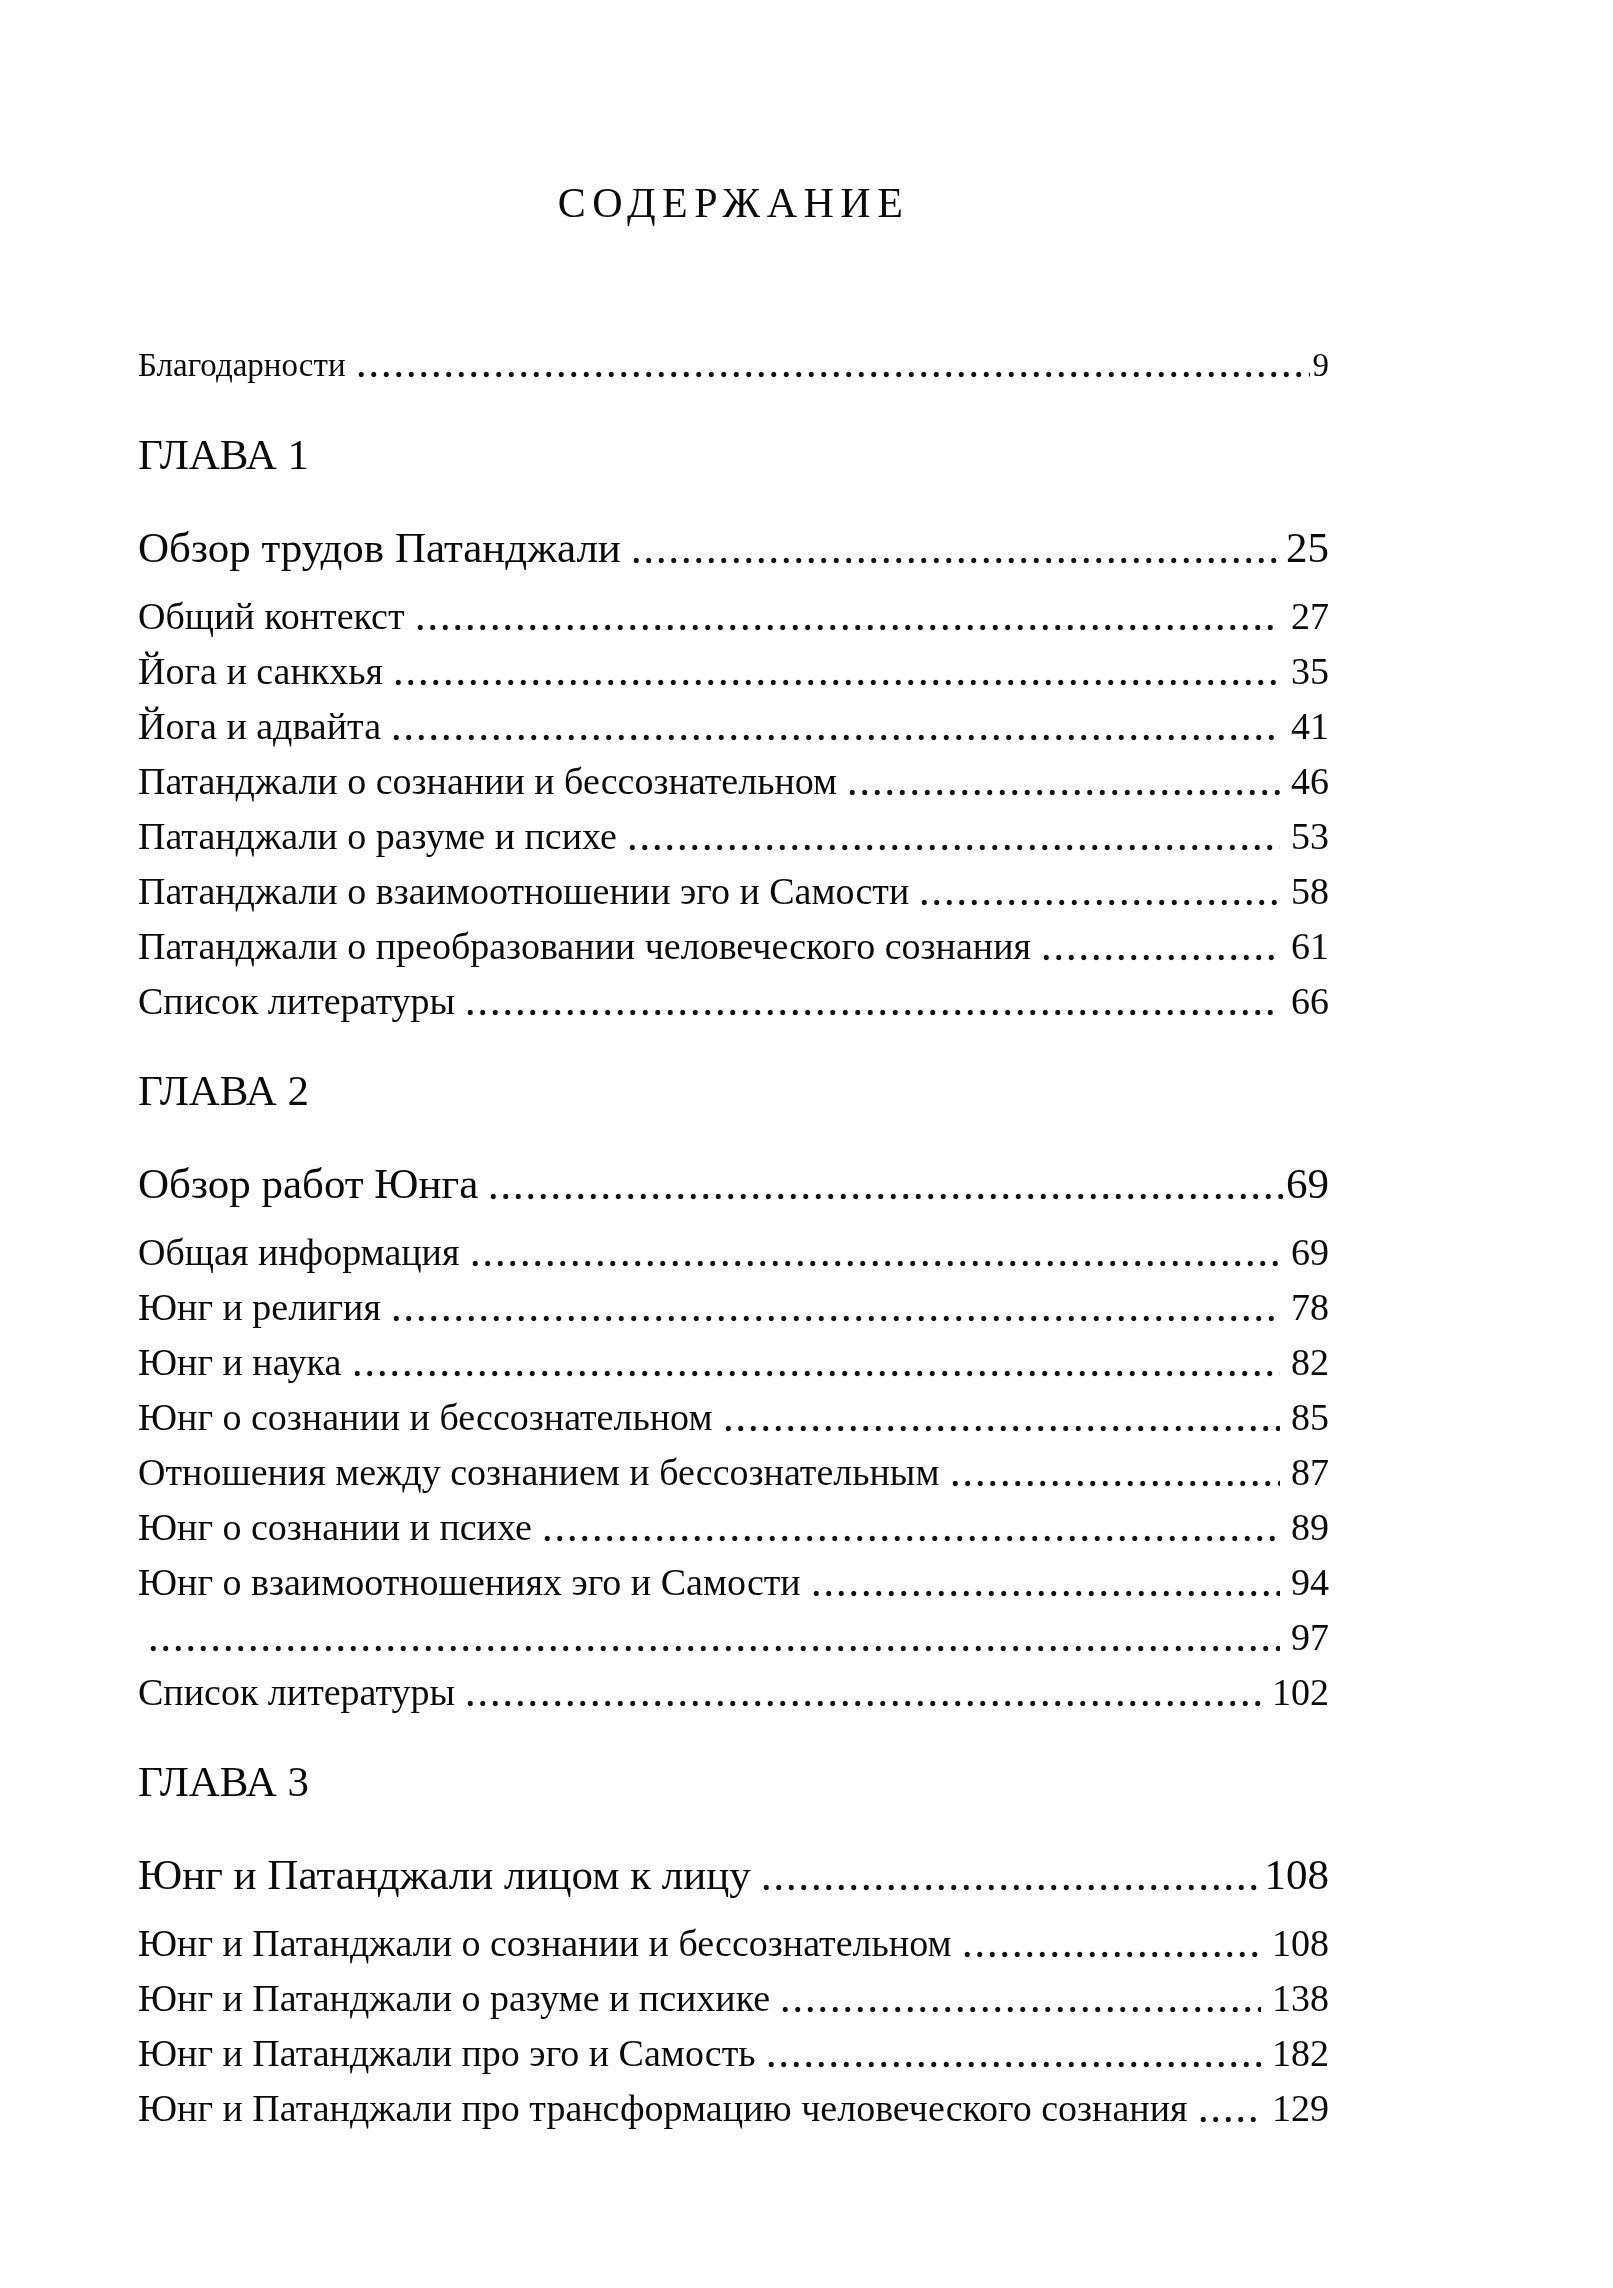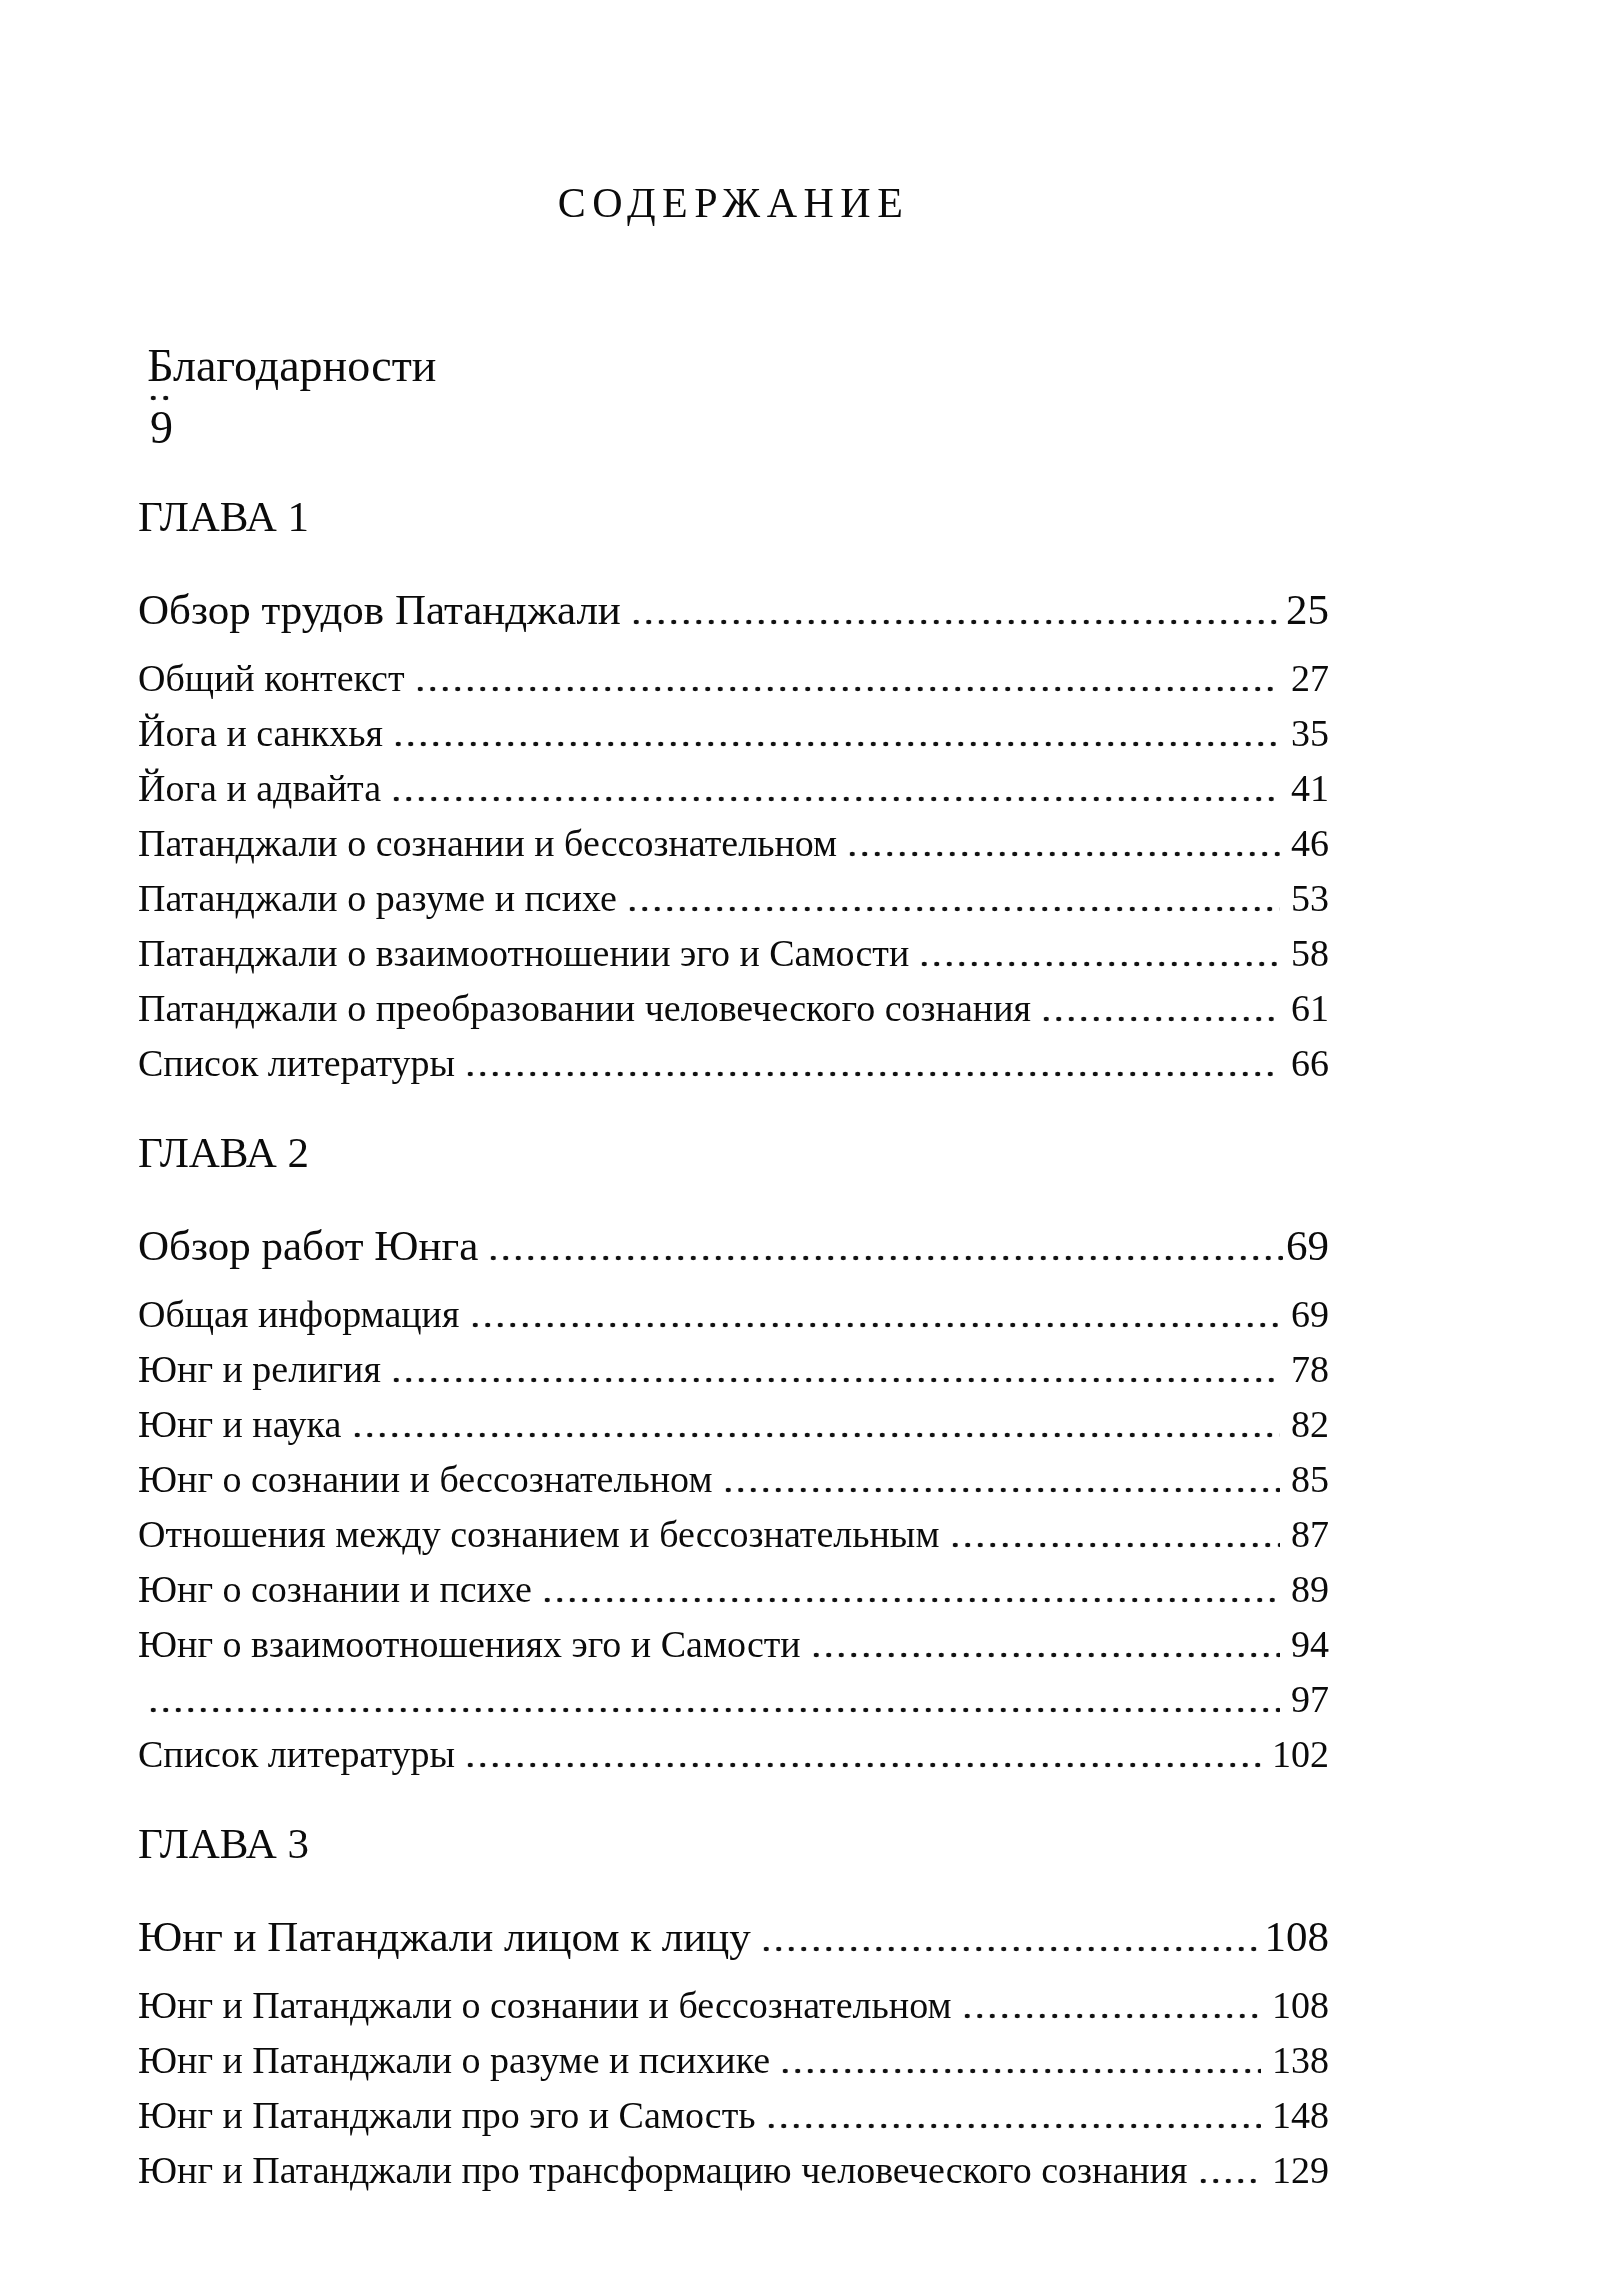--- a/index.html
+++ b/index.html
@@ -21,21 +21,21 @@
     line-height: 52px;
     margin: 0 0 109px 0;
     font-weight: normal;
   }
   .toc-row {
     display: flex;
     align-items: baseline;
     line-height: 55px;
     white-space: nowrap;
   }
-  .front-row { font-size: 46px; margin-bottom: 20px; flex-direction: column; }
+  .front-row { font-size: 33px; margin-bottom: 20px; }
   .chapter { margin-top: 33px; }
   .chapter-heading { font-size: 43px; line-height: 57px; }
   .chapter-title-row { font-size: 43px; line-height: 57px; margin-top: 36px; }
   .sections { margin-top: 13px; }
   .sub-row { font-size: 38px; }
   .label { flex: 0 0 auto; }
   .dots {
     flex: 1 1 auto;
     align-self: baseline;
     height: 6.5px;
@@ -209,21 +209,21 @@
 
   <div class="toc-row sub-row">
     <span class="label">Юнг и Патанджали о разуме и психике</span>
     <span class="dots"></span>
     <span class="pagenum">138</span>
   </div>
 
   <div class="toc-row sub-row">
     <span class="label">Юнг и Патанджали про эго и Самость</span>
     <span class="dots"></span>
-    <span class="pagenum">148</span>
+    <span class="pagenum">182</span>
   </div>
 
   <div class="toc-row sub-row">
     <span class="label">Юнг и Патанджали про трансформацию человеческого сознания</span>
     <span class="dots"></span>
     <span class="pagenum">129</span>
   </div>
 </div>
   </section>
 </div>

